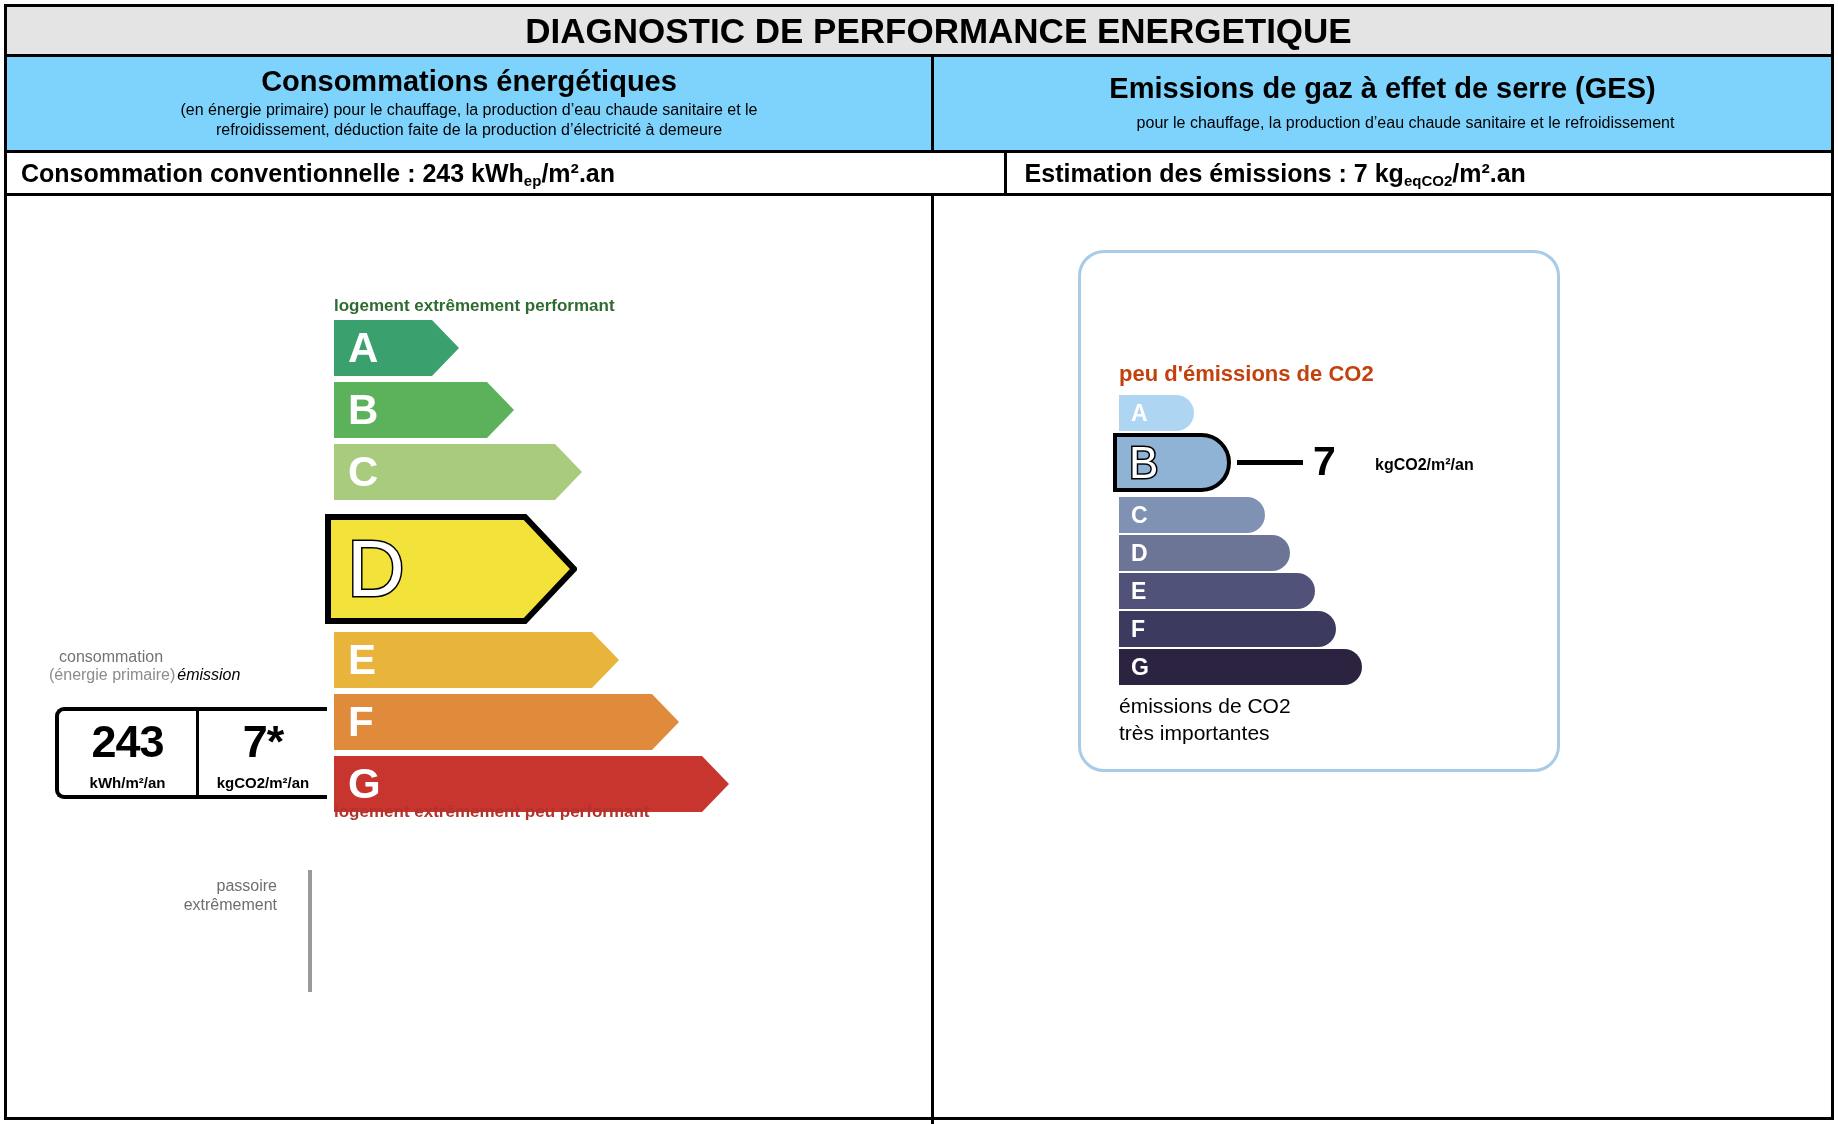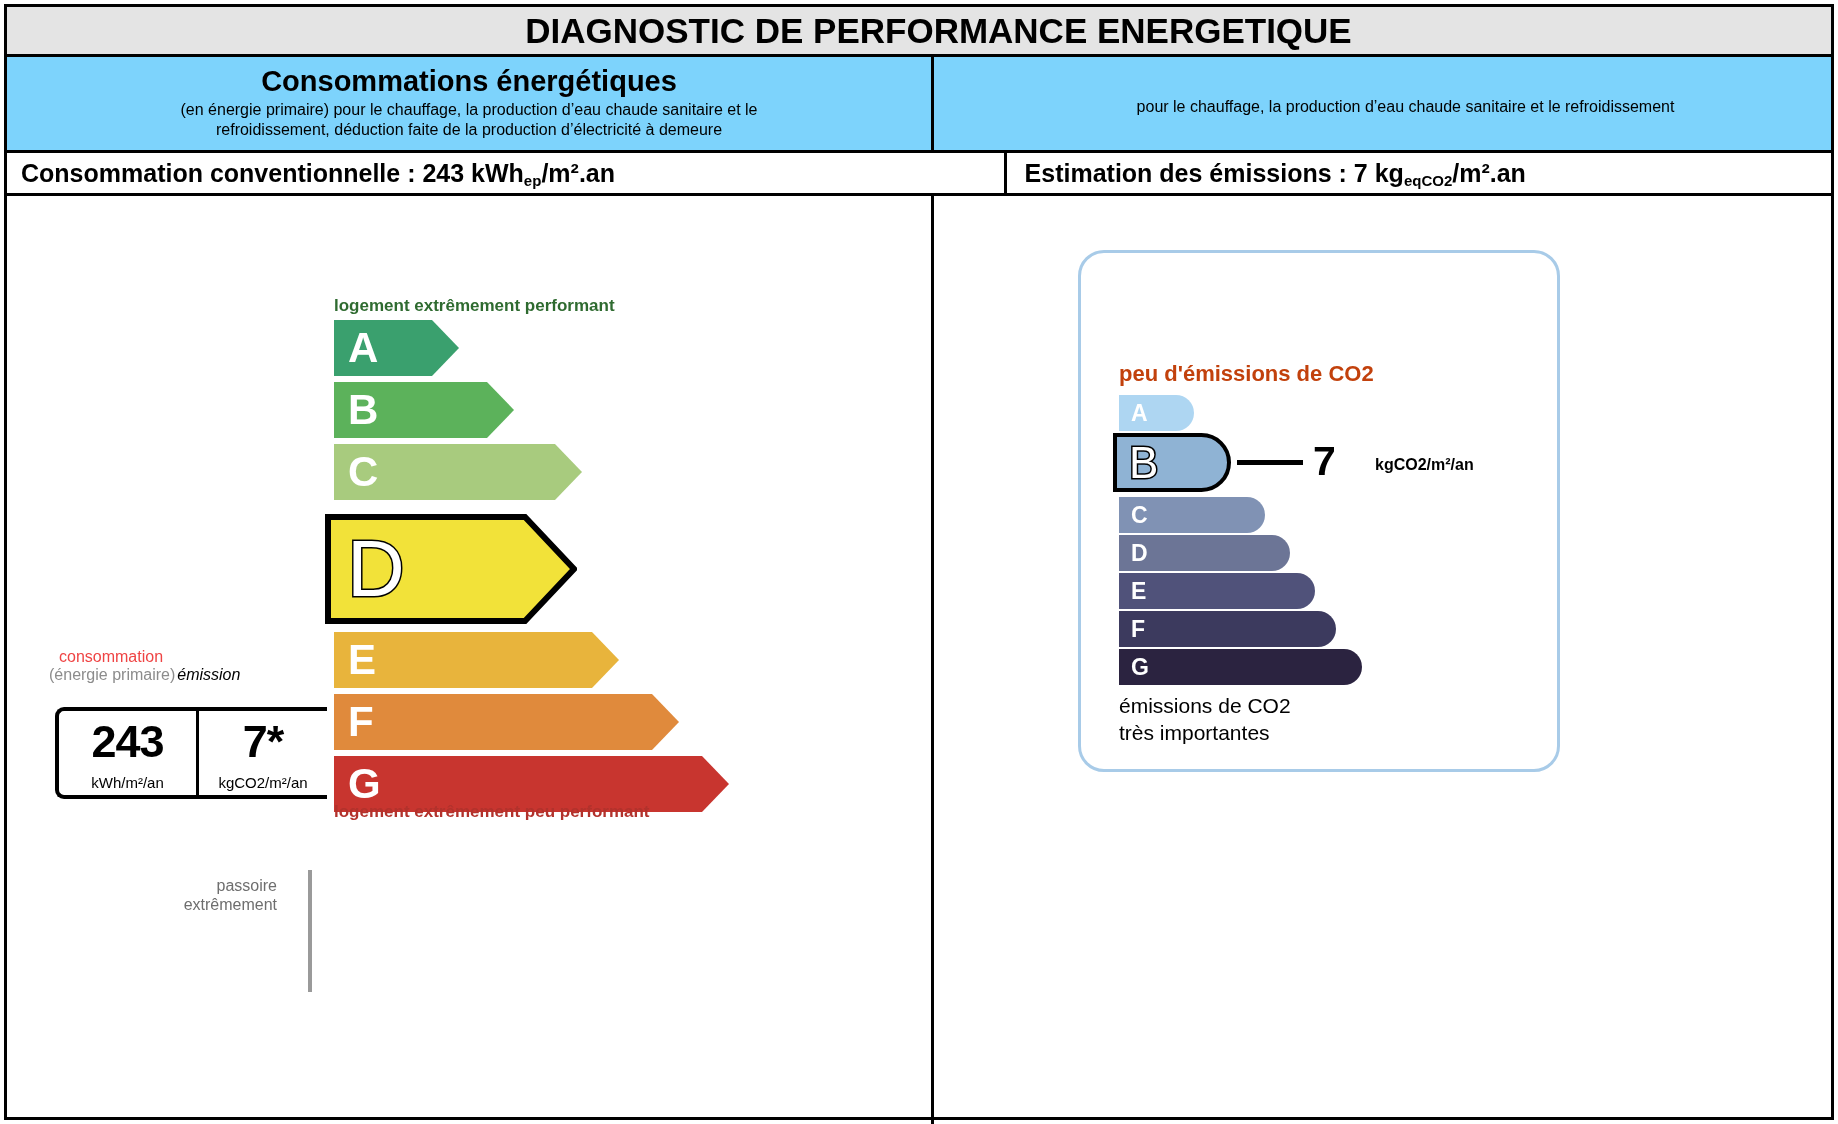--- a/index.html
+++ b/index.html
@@ -225,34 +225,34 @@
   .badge-col.c1 { width: 137px; }
   .badge-col.c2 { width: 131px; border-left: 3px solid #000; }
   .badge-num {
     font-size: 45px;
     font-weight: bold;
     line-height: 1;
     letter-spacing: -1px;
   }
   .badge-unit {
     font-size: 15px;
-    font-weight: normal;
+    font-weight: bold;
     line-height: 1;
     margin-top: 11px;
   }
 
   .badge-legend {
     position: absolute;
     left: 42px;
     top: 452px;
     width: 290px;
     font-size: 16px;
     line-height: 1.15;
   }
-  .badge-legend .l1 { color: #ef4444; font-weight: normal; margin-left: 10px; }
+  .badge-legend .l1 { color: #737373; font-weight: normal; margin-left: 10px; }
   .badge-legend .l2row { display: flex; align-items: baseline; gap: 2px; }
   .badge-legend .l2 { color: #8c8c8c; }
   .badge-legend .l3 { color: #000; font-style: italic; }
 
   
   .passoire {
     position: absolute;
     left: 176px;
     top: 680px;
     width: 94px;
@@ -367,20 +367,21 @@
 
     <div class="sub-row">
       <div class="sub-cell left">
         <div class="sub-head">Consommations énergétiques</div>
         <div class="sub-desc">
           <span>(en énergie primaire) pour le chauffage, la production d’eau chaude sanitaire et le</span><br>
           <span>refroidissement, déduction faite de la production d’électricité à demeure</span>
         </div>
       </div>
       <div class="sub-cell right">
+        <div class="sub-head">Emissions de gaz à effet de serre (GES)</div>
         <div class="sub-desc">pour le chauffage, la production d’eau chaude sanitaire et le refroidissement</div>
       </div>
     </div>
 
     <div class="val-row">
       <div class="val-cell left">
         <div class="val-text"><span>Consommation conventionnelle : </span><span>243</span><span> kWh</span><sub>ep</sub><span>/m²</span><span>.an</span></div>
       </div>
       <div class="val-cell right">
         <div class="val-text"><span>Estimation des émissions : </span><span>7</span><span> kg</span><sub>eqCO2</sub><span>/m²</span><span>.an</span></div>

